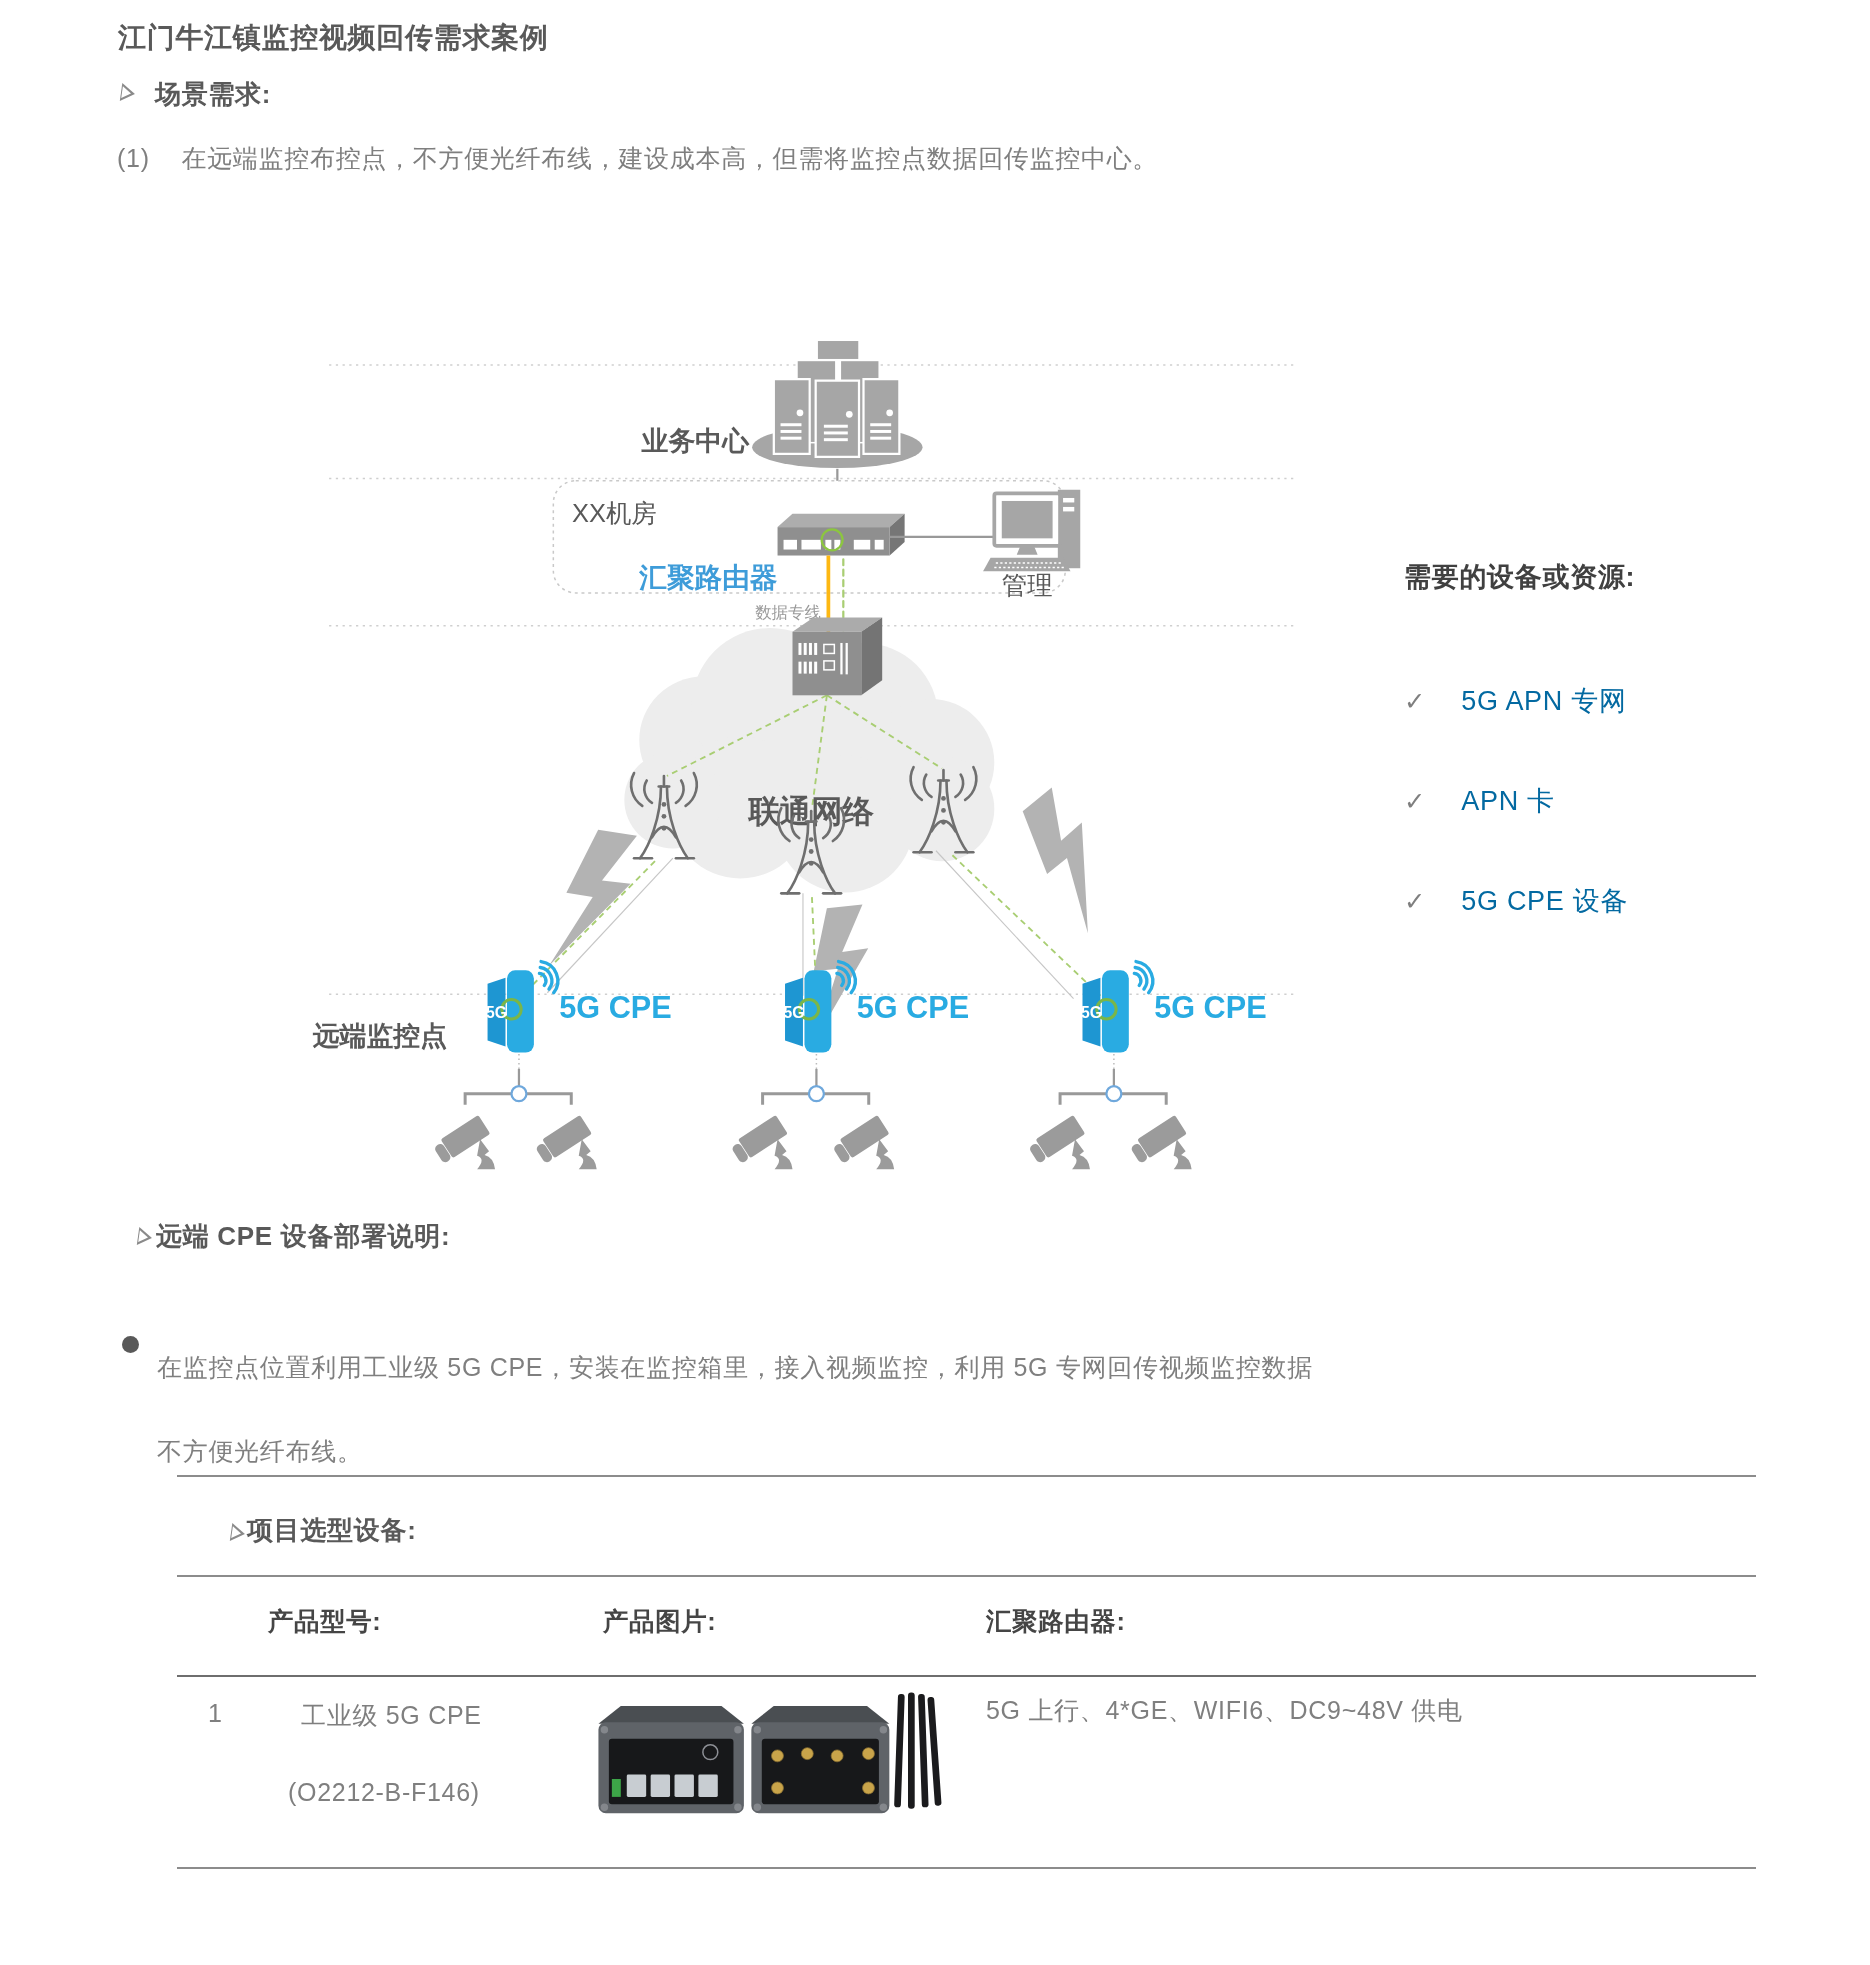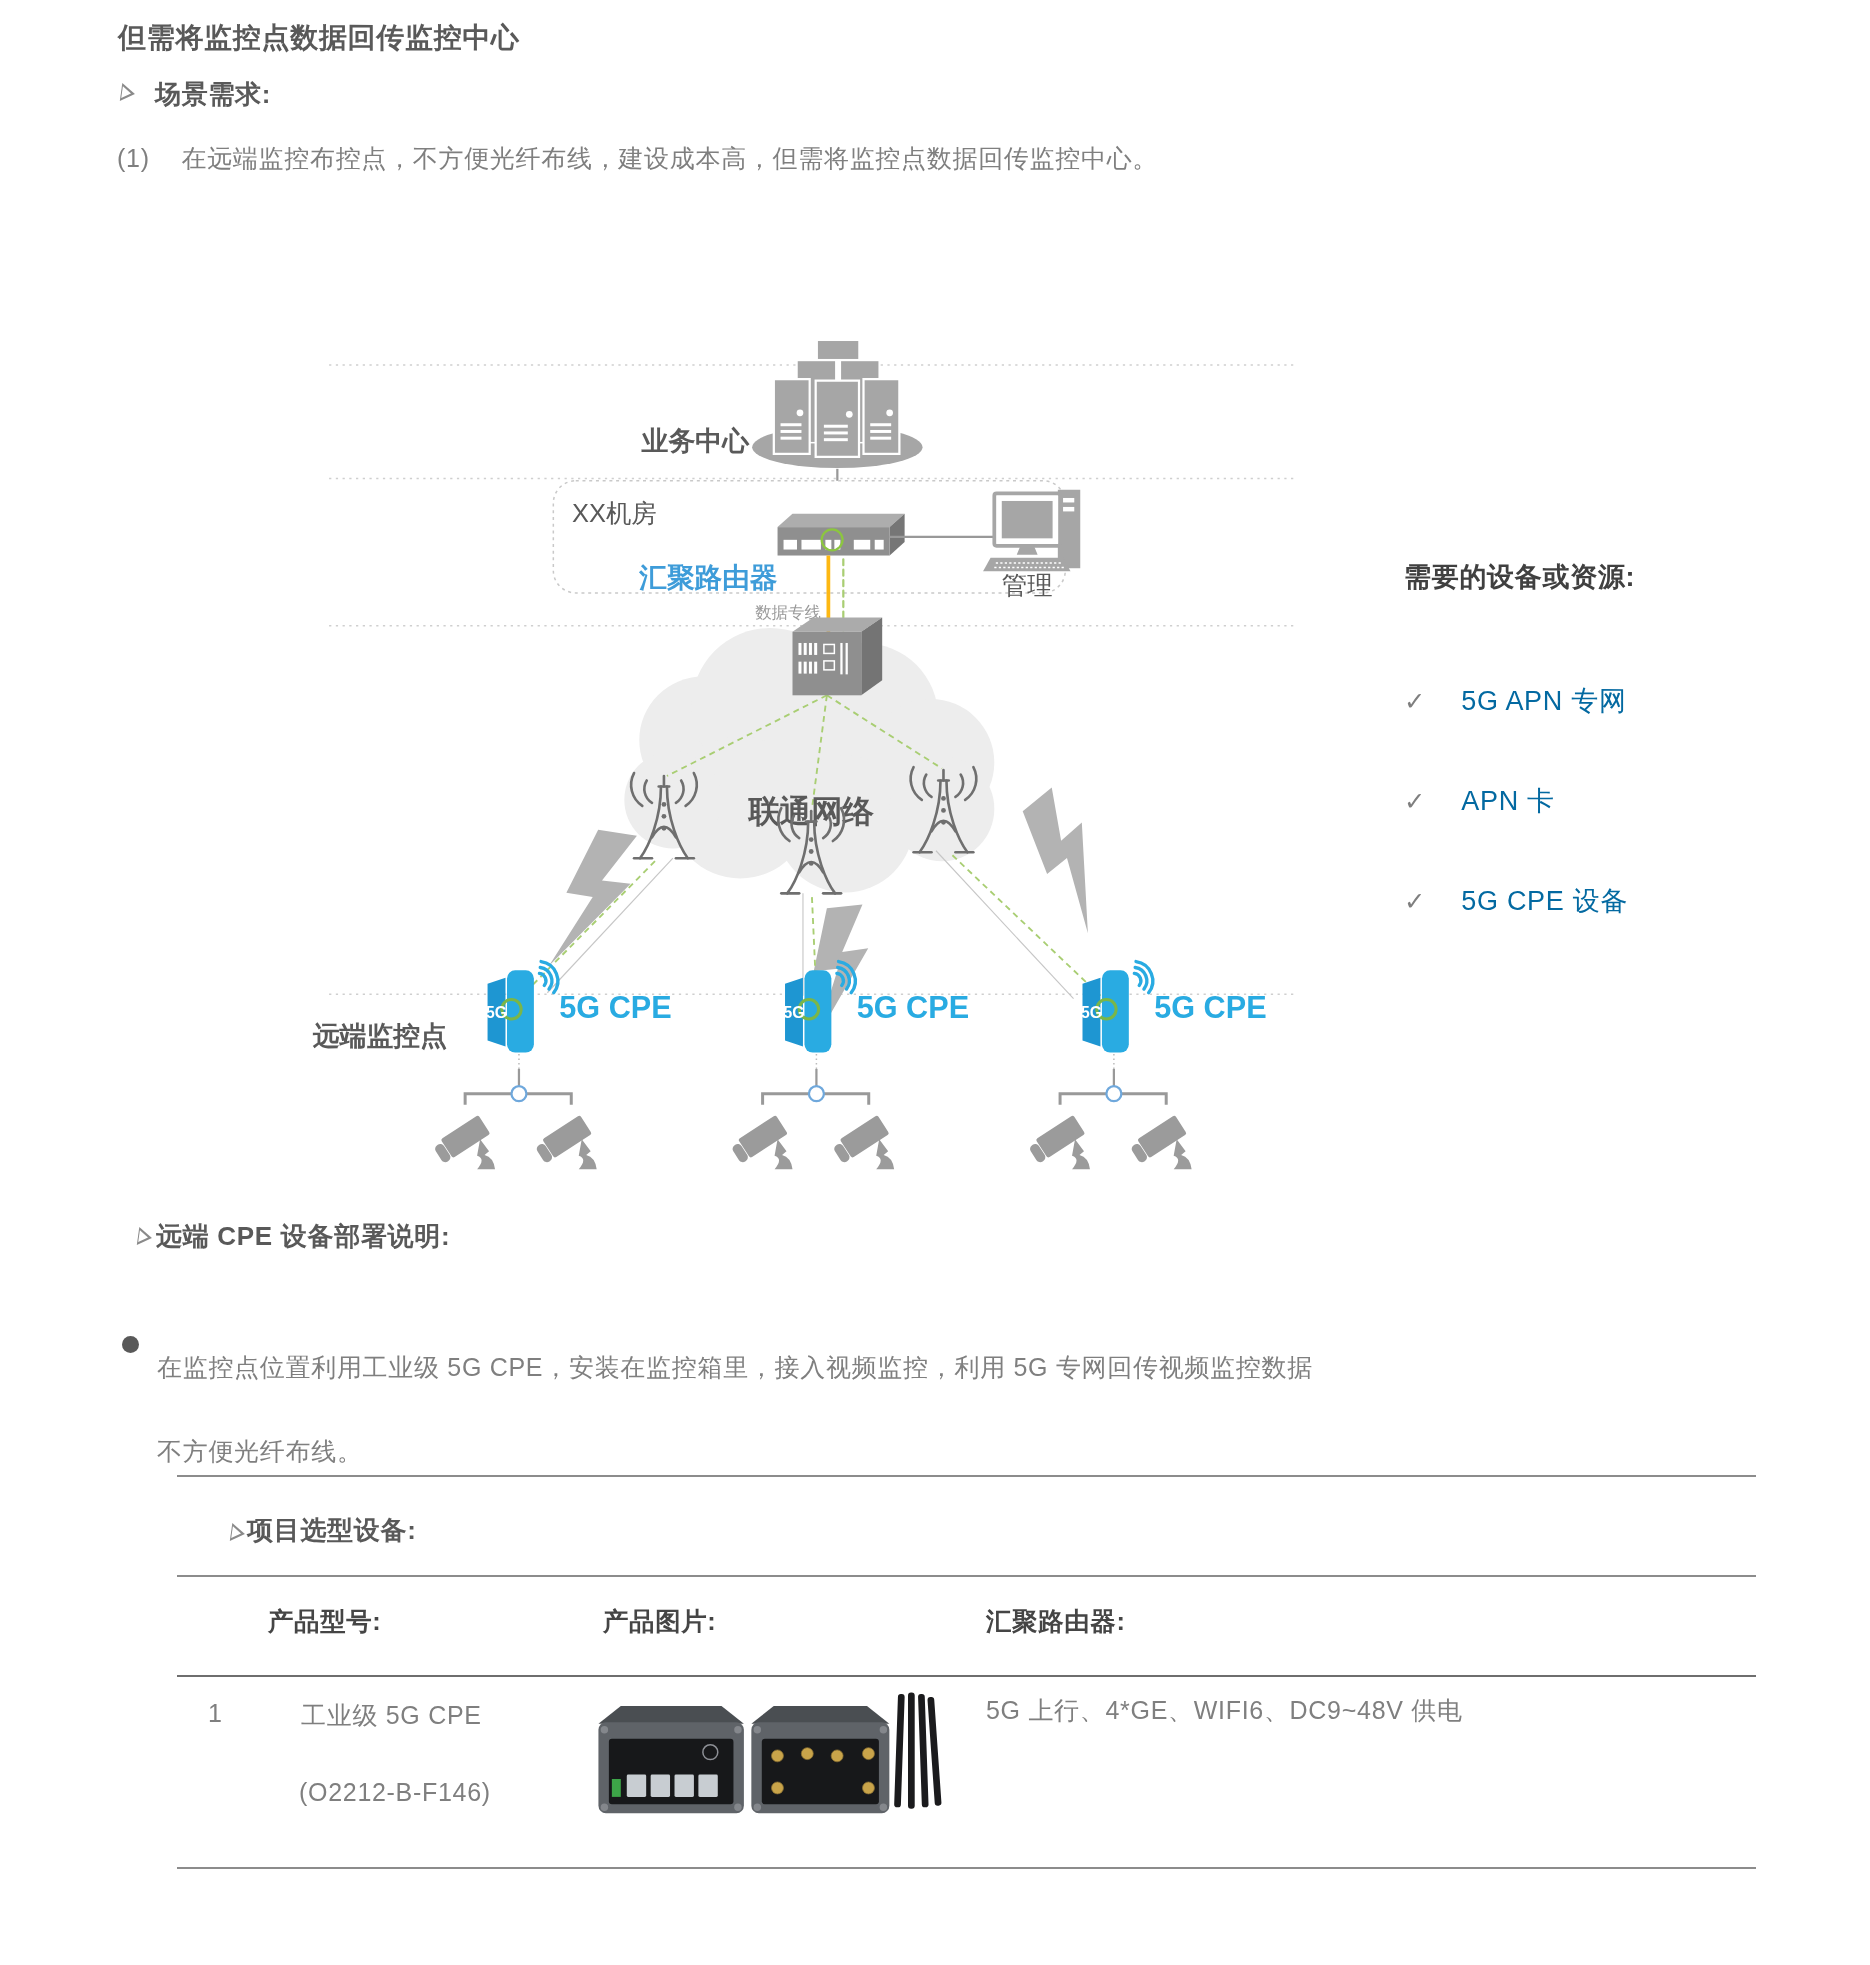--- a/index.html
+++ b/index.html
@@ -27,21 +27,21 @@
   .th{font-size:25.4px;font-weight:bold;color:#454545;letter-spacing:0.7px;}
   .td{font-size:25px;color:#7f7f7f;letter-spacing:0.7px;}
   svg text{font-family:"Liberation Sans","DejaVu Sans",sans-serif;}
 </style>
 </head>
 <body>
 
 
 
 
-<div class="abs title" style="left:118px;top:19.4px;">但需将监控点数据回传监控中心</div>
+<div class="abs title" style="left:118px;top:19.4px;">江门牛江镇监控视频回传需求案例</div>
 
 <span class="abs arrow-marker" style="left:121px;top:84px;"></span>
 <div class="abs sec-head" style="left:155px;top:77px;">场景需求:</div>
 
 <div class="abs body-text" style="left:117px;top:142px;white-space:nowrap;">
   <span>(1)</span>
   <span style="display:inline-block;width:16.5px;"></span>
   <span>在远端监控布控点，不方便光纤布线，建设成本高，但需将监控点数据回传监控中心。</span>
 </div>
 
@@ -374,21 +374,21 @@
 
 <div class="abs th" style="left:268px;top:1605px;">产品型号:</div>
 <div class="abs th" style="left:603px;top:1605px;">产品图片:</div>
 <div class="abs th" style="left:986px;top:1605px;">汇聚路由器:</div>
 
 <div class="rule" style="top:1675px;background:#6e6e6e;"></div>
 
 
 <div class="abs td" style="left:208px;top:1699px;">1</div>
 <div class="abs td" style="left:301px;top:1699px;">工业级 5G CPE</div>
-<div class="abs td navy" style="left:299px;top:1778px;text-align:right;">(O2212-B-F146)</div>
+<div class="abs td navy" style="left:288px;top:1778px;text-align:right;">(O2212-B-F146)</div>
 <div class="abs td" style="left:986px;top:1694px;">5G 上行、4*GE、WIFI6、DC9~48V 供电</div>
 
 
 <svg class="abs" style="left:598px;top:1685px;" width="344" height="138" viewBox="0 0 460 185">
 
   <g>
     <polygon points="30,28 165,28 195,52 0,52" fill="#4a4e52"></polygon>
     <rect x="0" y="50" width="195" height="122" rx="10" fill="#5f6368"></rect>
     <rect x="14" y="72" width="167" height="88" rx="4" fill="#17181a"></rect>
     <circle cx="150" cy="90" r="10" fill="none" stroke="#8d9096" stroke-width="2"></circle>

